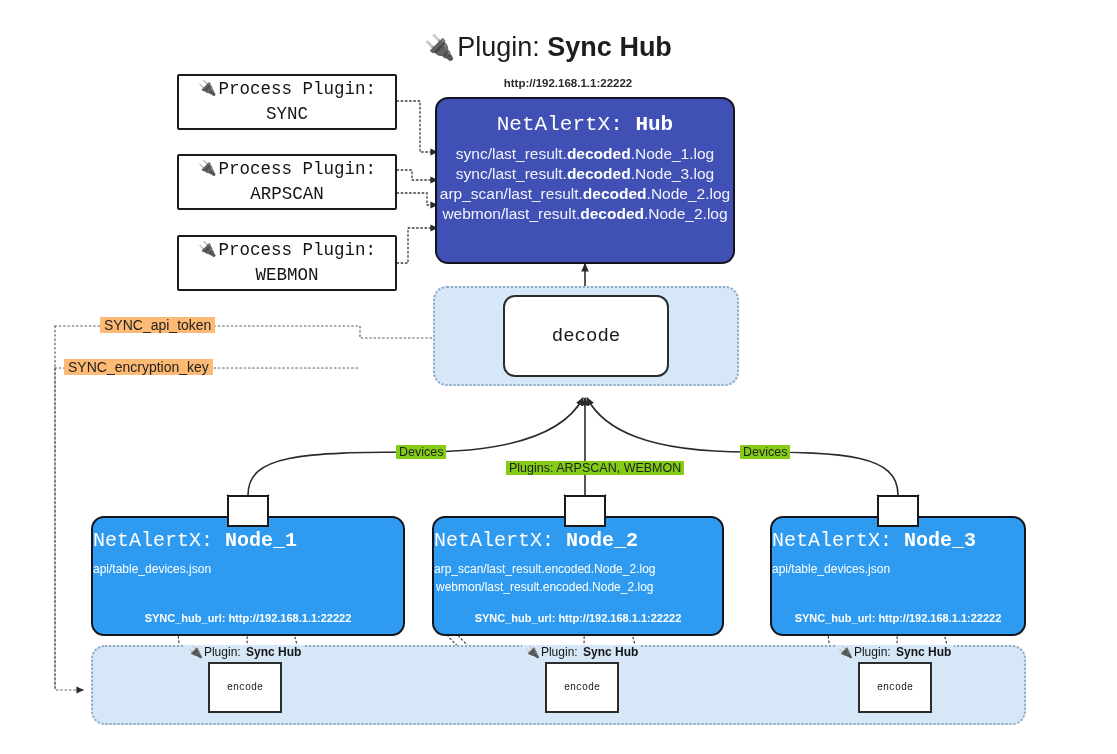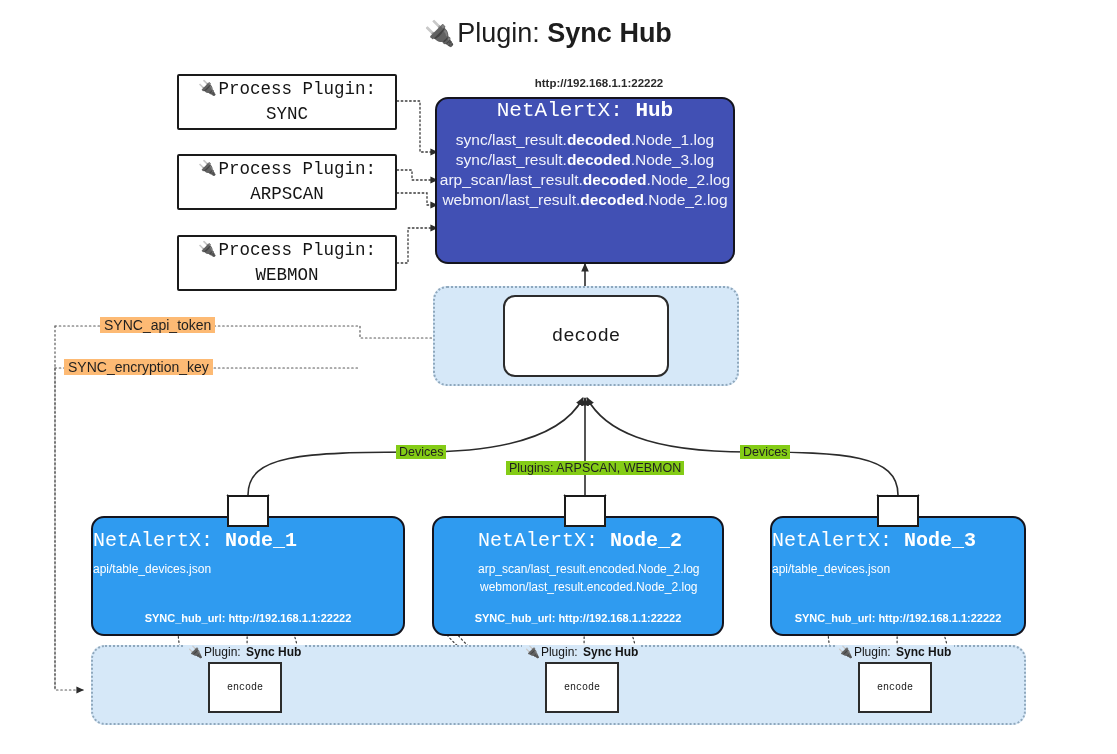--- a/index.html
+++ b/index.html
@@ -5,38 +5,38 @@
   html,body{margin:0;padding:0;background:#ffffff;}
   body{width:1117px;height:754px;position:relative;overflow:hidden;
        font-family:"Liberation Sans",sans-serif;color:#1a1a1a;}
 
   #stage{position:absolute;left:0;top:0;width:1117px;height:754px;}
   #wires{position:absolute;left:0;top:0;width:1117px;height:754px;pointer-events:none;}
 
   .abs{position:absolute;box-sizing:border-box;}
 
   
-  .title{position:absolute;left:0;top:18px;width:1096px;text-align:center;
+  .title{position:absolute;left:0;top:32px;width:1096px;text-align:center;
          font-size:27px;color:#1d1d1d;white-space:nowrap;}
   .title .plug{font-size:25px;margin-right:2px;}
   .title .lead{font-weight:400;}
   .title .strong{font-weight:bold;}
 
   
   .procbox{border:2px solid #1a1a1a;background:#fff;border-radius:2px;
            display:flex;flex-direction:column;align-items:center;justify-content:center;
            font-family:"Liberation Mono","DejaVu Sans Mono",monospace;
            font-size:17.5px;line-height:1.42;color:#141414;}
   .procbox .l1{display:flex;align-items:center;gap:2px;white-space:nowrap;}
   .procbox .l2{white-space:nowrap;}
   .plugicon{font-size:15px;line-height:1;}
 
   
   .hub{background:#4150b4;border:2.5px solid #14141e;border-radius:13px;
-       display:flex;flex-direction:column;align-items:center;padding-top:0;}
+       display:flex;flex-direction:column;align-items:center;padding-top:14px;}
   .hub .hname{font-family:"Liberation Mono","DejaVu Sans Mono",monospace;
               font-size:21px;color:#ffffff;white-space:nowrap;}
   .hub .hname b{font-weight:bold;}
   .hub .logs{margin-top:9px;display:flex;flex-direction:column;align-items:center;
              gap:2px;width:100%;}
   .hub .logline{font-size:15.5px;color:#f2f3fb;white-space:nowrap;text-align:center;}
   .hub .logline b{font-weight:bold;color:#ffffff;}
 
   .urllabel{position:absolute;font-size:11.5px;color:#2a2a2a;white-space:nowrap;
             text-align:center;font-weight:600;}
@@ -167,21 +167,21 @@
   </div>
 
   <div class="procbox abs" style="left:177px;top:235px;width:220px;height:56px;">
     <div class="l1">
         <span class="plugicon">🔌</span>
       <span>Process Plugin:</span>
       </div>
     <div class="l2">WEBMON</div>
   </div>
 
-  <div class="urllabel" style="left:449px;top:77px;width:300px;">http://192.168.1.1:22222</div>
+  <div class="urllabel" style="left:418px;top:77px;width:300px;">http://192.168.1.1:22222</div>
 
   <div class="hub abs" style="left:435px;top:97px;width:300px;height:167px;">
     <div class="hname">
       <span>NetAlertX:</span> <b>Hub</b>
     </div>
     <div class="logs">
       <div class="logline">
         <span>sync/last_result.</span><b>decoded</b><span>.Node_1.log</span>
       </div>
       <div class="logline">
@@ -211,21 +211,21 @@
   <div class="node abs" style="left:91px;top:516px;width:314px;height:120px;">
     <div class="nname">
       <span>NetAlertX:</span> <b>Node_1</b>
     </div>
     <div class="nlines">
       <div class="nline">api/table_devices.json</div>
     </div>
     <div class="nfoot" style="top:94px;">SYNC_hub_url: http://192.168.1.1:22222</div>
   </div>
 
-  <div class="node abs" style="left:432px;top:516px;width:292px;height:120px;padding-left:44px;">
+  <div class="node abs" style="left:432px;top:516px;width:292px;height:120px;">
     <div class="nname">
       <span>NetAlertX:</span> <b>Node_2</b>
     </div>
     <div class="nlines">
       <div class="nline">arp_scan/last_result.encoded.Node_2.log</div>
       <div class="nline">webmon/last_result.encoded.Node_2.log</div>
     </div>
     <div class="nfoot" style="top:94px;">SYNC_hub_url: http://192.168.1.1:22222</div>
   </div>
 

